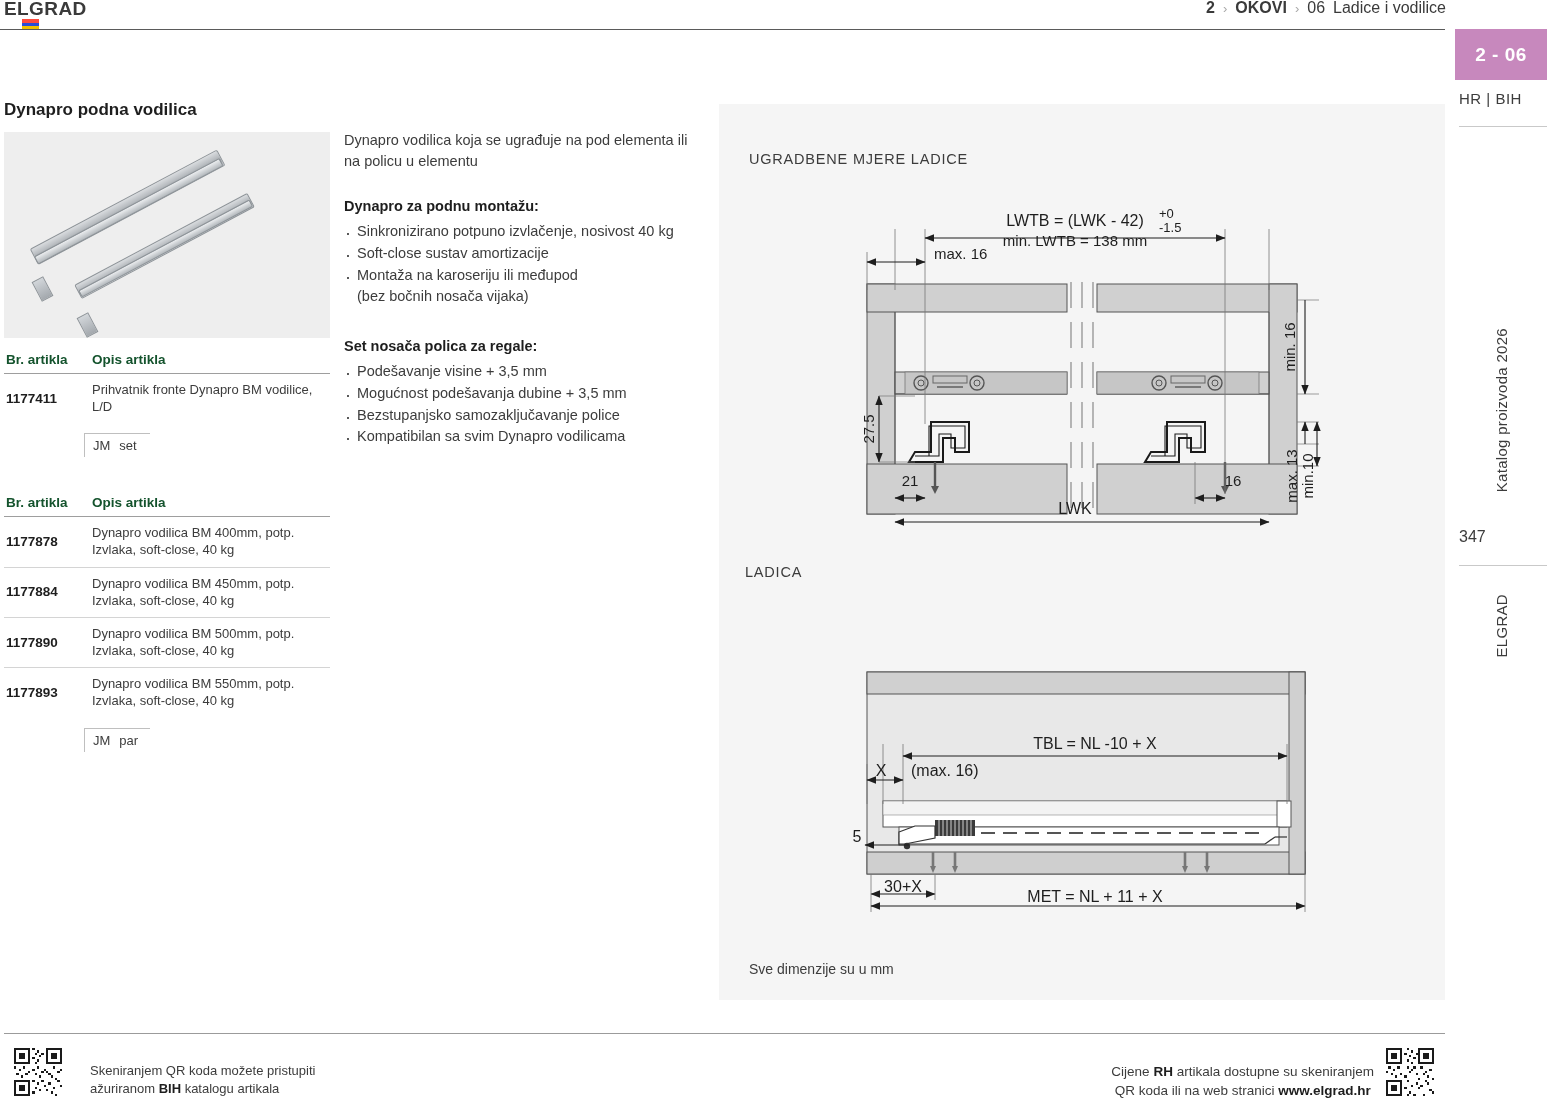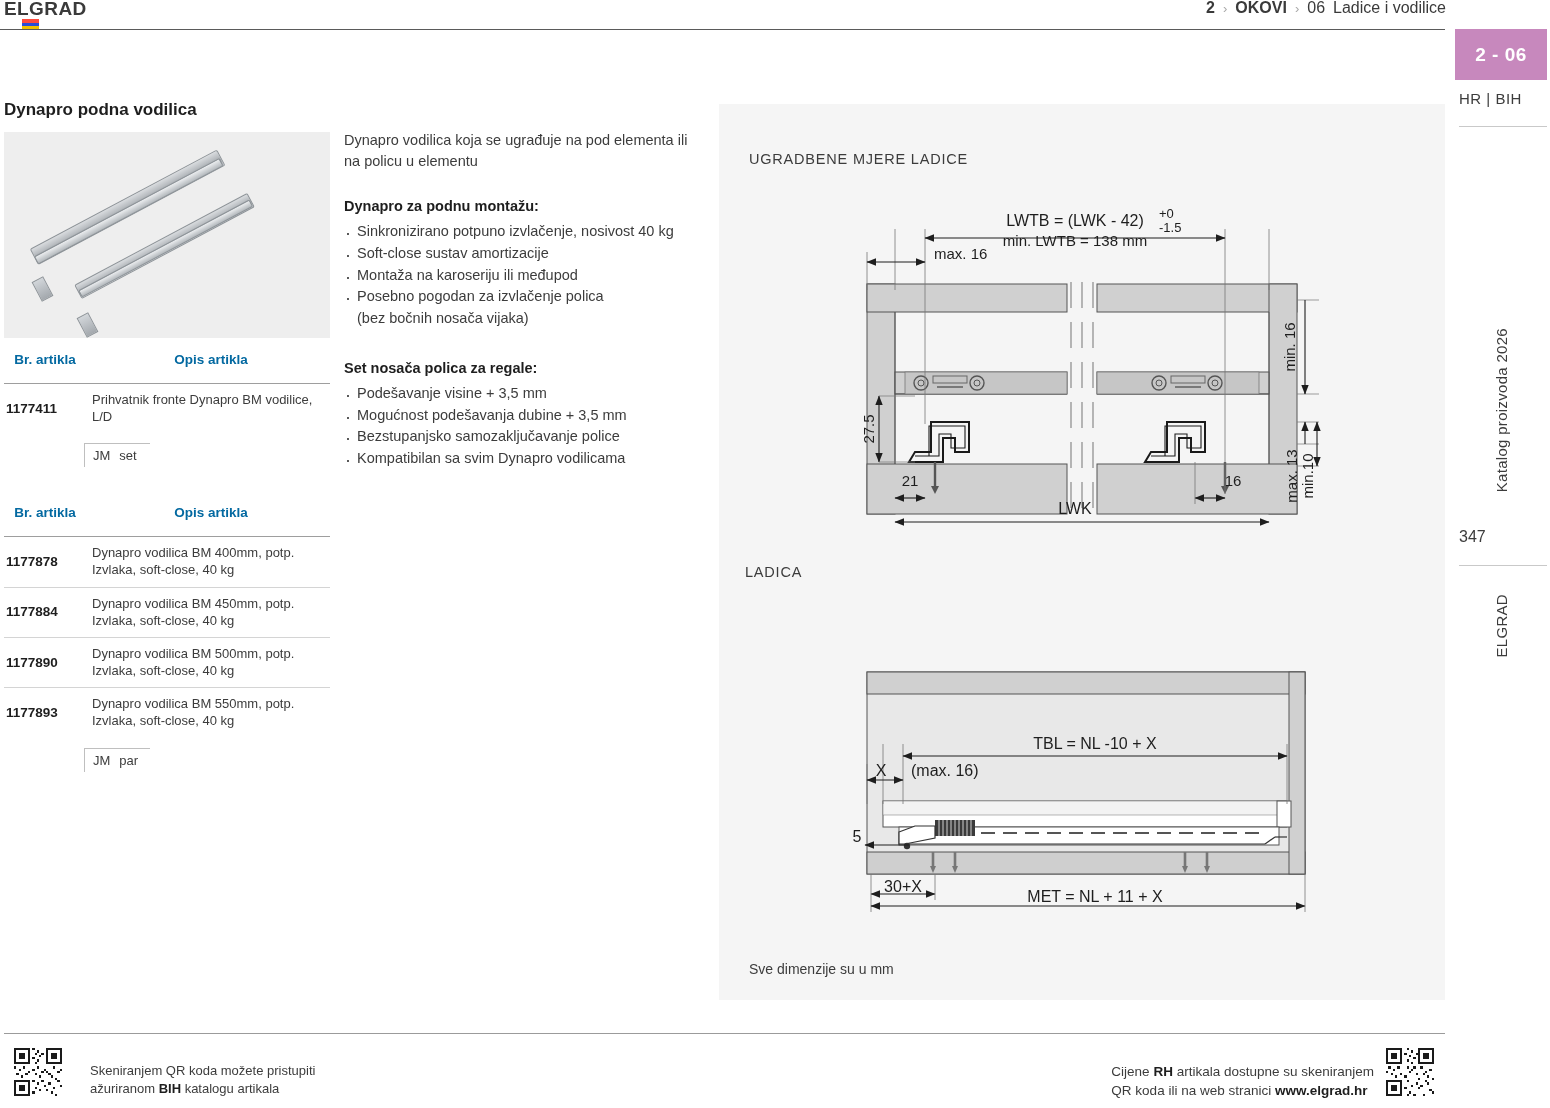--- a/index.html
+++ b/index.html
@@ -102,22 +102,22 @@
   }
   .slide-end {
     position:absolute; width:13px; height:22px; border:1px solid #8d9398;
     background:linear-gradient(180deg,#d2d6da,#a3a8ad);
   }
   .se1 { left:32px; top:146px; transform:rotate(-28deg); }
   .se2 { left:77px; top:182px; transform:rotate(-28deg); }
 
   table.art { width:326px; border-collapse:collapse; margin-top:14px; }
   table.art th {
-    text-align:center; font-size:13.5px; font-weight:bold; color:#0369a1;
-    padding:0 0 16px 0; border-bottom:1px solid #9e9e9e;
+    text-align:left; font-size:13.5px; font-weight:bold; color:#14532d;
+    padding:0 0 6px 0; border-bottom:1px solid #9e9e9e;
   }
   table.art th.c1 { width:80px; padding-left:2px; }
   table.art th.c2 { padding-left:8px; }
   table.art td {
     font-size:13px; color:#3c3c3c; padding:7px 0 8px 0; vertical-align:middle;
     border-bottom:1px solid #d4d4d4;
   }
   table.art td.c1 { font-weight:bold; color:#1e1e1e; font-size:13.5px; padding-left:2px; width:80px; }
   table.art td.c2 { padding-left:8px; line-height:1.32; }
   table.art tr.last td { border-bottom:none; }
@@ -169,21 +169,21 @@
     position:absolute; width:48px; height:48px;
     background:#ffffff;
   }
   .qr-l { left:14px; top:1048px; }
   .qr-r { left:1386px; top:1048px; }
   .foot-txt-l {
     position:absolute; left:90px; top:1062px;
     font-size:13px; color:#3c3c3c; line-height:1.42;
   }
   .foot-txt-r {
-    position:absolute; right:176px; top:1062px; text-align:left;
+    position:absolute; right:176px; top:1062px; text-align:center;
     font-size:13.5px; color:#3c3c3c; line-height:1.42;
   }
   .b { font-weight:bold; color:#1e1e1e; }
 </style>
 </head>
 <body>
 
 <div class="header">
   <div class="brand">ELGRAD</div>
   <div class="flag">
@@ -282,21 +282,20 @@
 </div>
 
 <div class="col-mid">
   <p class="mid-intro">Dynapro vodilica koja se ugrađuje na pod elementa ili na policu u elementu</p>
 
   <p class="mid-h">Dynapro za podnu montažu:</p>
   <ul class="feat">
     <li>Sinkronizirano potpuno izvlačenje, nosivost 40 kg</li>
     <li>Soft-close sustav amortizacije</li>
     <li>Montaža na karoseriju ili međupod</li>
-    <li>Posebno pogodan za izvlačenje polica</li>
     <li class="sub">(bez bočnih nosača vijaka)</li>
   </ul>
 
   <p class="mid-h">Set nosača polica za regale:</p>
   <ul class="feat">
     <li>Podešavanje visine + 3,5 mm</li>
     <li>Mogućnost podešavanja dubine + 3,5 mm</li>
     <li>Bezstupanjsko samozaključavanje police</li>
     <li>Kompatibilan sa svim Dynapro vodilicama</li>
   </ul>

